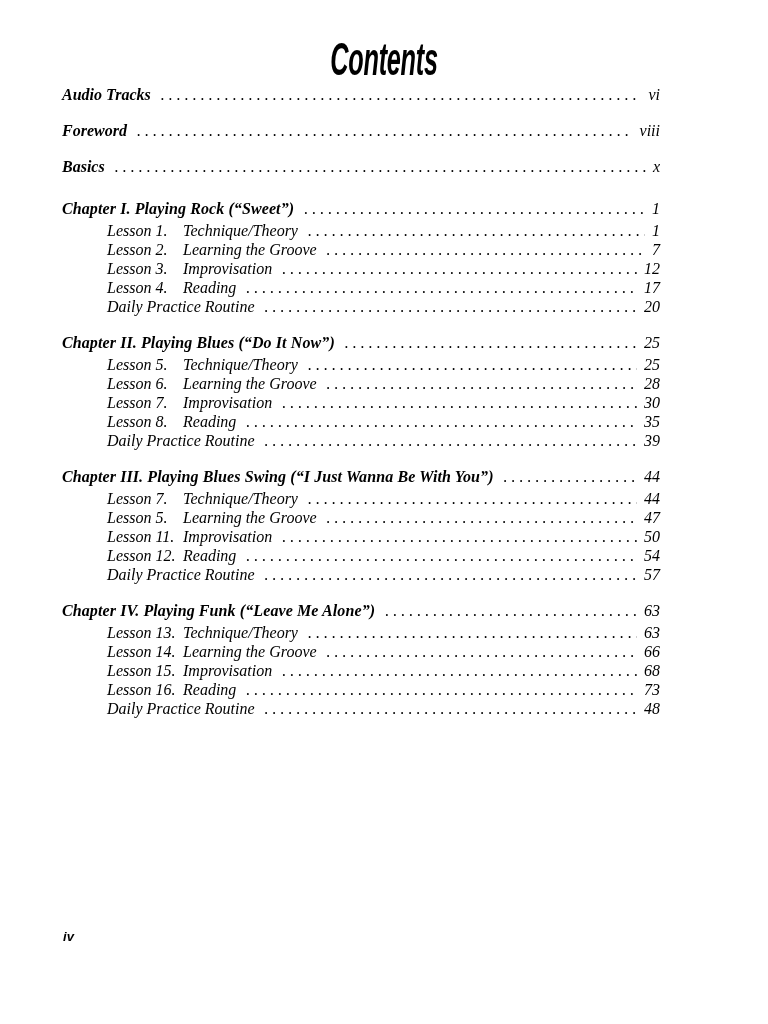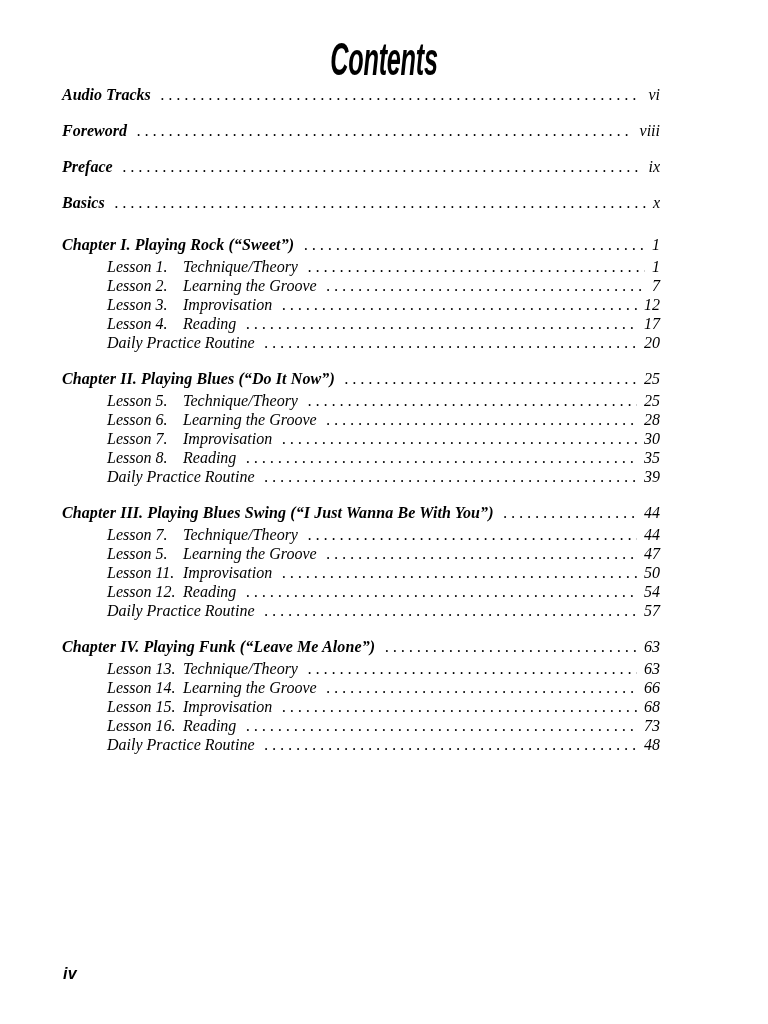--- a/index.html
+++ b/index.html
@@ -70,23 +70,23 @@
   .pagenum {
     flex: 0 0 auto;
     white-space: pre;
     font-weight: 400;
     text-align: right;
   }
   
   .footer {
     position: absolute;
     left: 63px;
-    top: 963px;
+    top: 927px;
     font-family: "Liberation Sans", sans-serif;
-    font-size: 16px;
+    font-size: 13px;
     font-weight: 700;
     letter-spacing: 0.2px;
   }
 </style>
 </head>
 <body>
 
 <div class="page">
 
   <h1 class="title">Contents</h1>
@@ -97,25 +97,20 @@
       <span class="fm-label">Audio Tracks</span>
       <span class="leader"></span>
       <span class="pagenum">vi</span>
     </div>
     <div class="row fm-row">
       <span class="fm-label">Foreword</span>
       <span class="leader"></span>
       <span class="pagenum">viii</span>
     </div>
     <div class="row fm-row">
-      <span class="fm-label">Preface</span>
-      <span class="leader"></span>
-      <span class="pagenum">ix</span>
-    </div>
-    <div class="row fm-row">
       <span class="fm-label">Basics</span>
       <span class="leader"></span>
       <span class="pagenum">x</span>
     </div>
 
     <div class="chapters">
 
       <div class="chapter">
         <div class="row ch-head">
           <span class="ch-title">Chapter I. Playing Rock (“Sweet”)</span>

